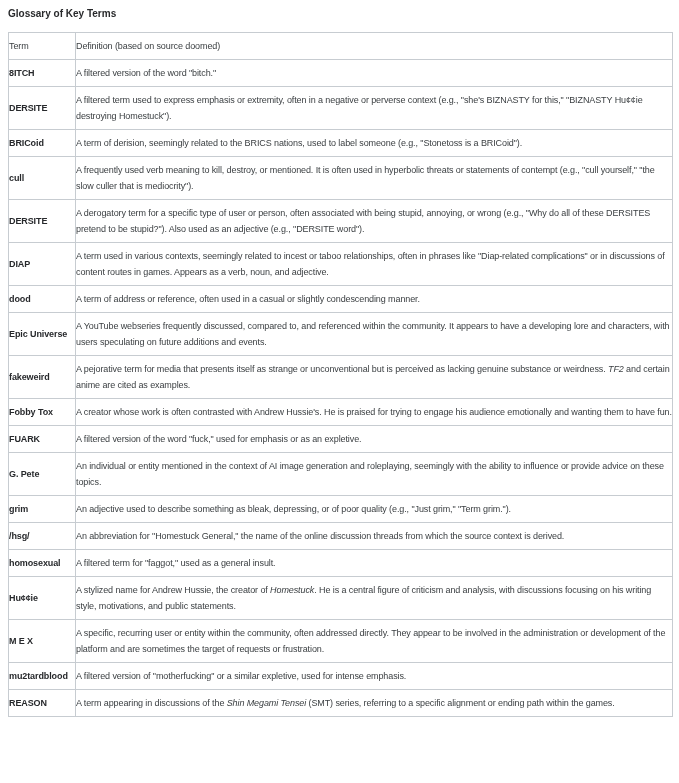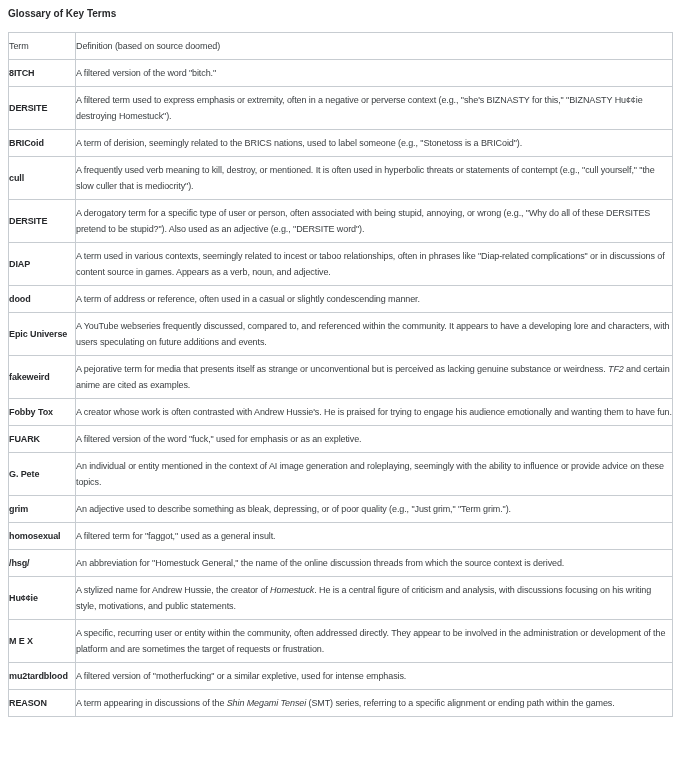--- a/index.html
+++ b/index.html
@@ -82,21 +82,21 @@
       <tr>
     <td class="term-cell">cull</td>
     <td class="def-cell">A frequently used verb meaning to kill, destroy, or mentioned. It is often used in hyperbolic threats or statements of contempt (e.g., "cull yourself," "the slow culler that is mediocrity").</td>
   </tr>
       <tr>
     <td class="term-cell">DERSITE</td>
     <td class="def-cell">A derogatory term for a specific type of user or person, often associated with being stupid, annoying, or wrong (e.g., "Why do all of these DERSITES pretend to be stupid?"). Also used as an adjective (e.g., "DERSITE word").</td>
   </tr>
       <tr>
     <td class="term-cell">DIAP</td>
-    <td class="def-cell">A term used in various contexts, seemingly related to incest or taboo relationships, often in phrases like "Diap-related complications" or in discussions of content source in games. Appears as a verb, noun, and adjective.</td>
+    <td class="def-cell">A term used in various contexts, seemingly related to incest or taboo relationships, often in phrases like "Diap-related complications" or in discussions of content routes in games. Appears as a verb, noun, and adjective.</td>
   </tr>
       <tr>
     <td class="term-cell">dood</td>
     <td class="def-cell">A term of address or reference, often used in a casual or slightly condescending manner.</td>
   </tr>
       <tr>
     <td class="term-cell">Epic Universe</td>
     <td class="def-cell">A YouTube webseries frequently discussed, compared to, and referenced within the community. It appears to have a developing lore and characters, with users speculating on future additions and events.</td>
   </tr>
       <tr>
@@ -113,26 +113,26 @@
   </tr>
       <tr>
     <td class="term-cell">G. Pete</td>
     <td class="def-cell">An individual or entity mentioned in the context of AI image generation and roleplaying, seemingly with the ability to influence or provide advice on these topics.</td>
   </tr>
       <tr>
     <td class="term-cell">grim</td>
     <td class="def-cell">An adjective used to describe something as bleak, depressing, or of poor quality (e.g., "Just grim," "Term grim.").</td>
   </tr>
       <tr>
+    <td class="term-cell">/hsg/</td>
+    <td class="def-cell">An abbreviation for "Homestuck General," the name of the online discussion threads from which the source context is derived.</td>
+  </tr>
+      <tr>
     <td class="term-cell">homosexual</td>
     <td class="def-cell">A filtered term for "faggot," used as a general insult.</td>
-  </tr>
-      <tr>
-    <td class="term-cell">/hsg/</td>
-    <td class="def-cell">An abbreviation for "Homestuck General," the name of the online discussion threads from which the source context is derived.</td>
   </tr>
       <tr>
     <td class="term-cell">Hu¢¢ie</td>
     <td class="def-cell">A stylized name for Andrew Hussie, the creator of <i>Homestuck</i>. He is a central figure of criticism and analysis, with discussions focusing on his writing style, motivations, and public statements.</td>
   </tr>
       <tr>
     <td class="term-cell">M E X</td>
     <td class="def-cell">A specific, recurring user or entity within the community, often addressed directly. They appear to be involved in the administration or development of the platform and are sometimes the target of requests or frustration.</td>
   </tr>
       <tr>

